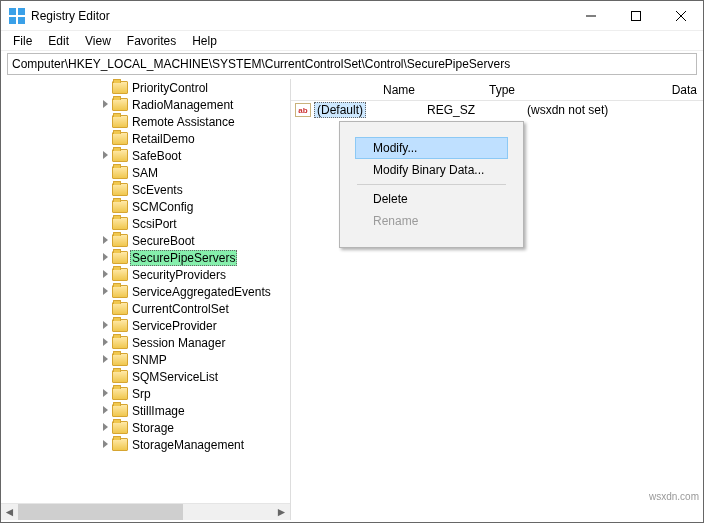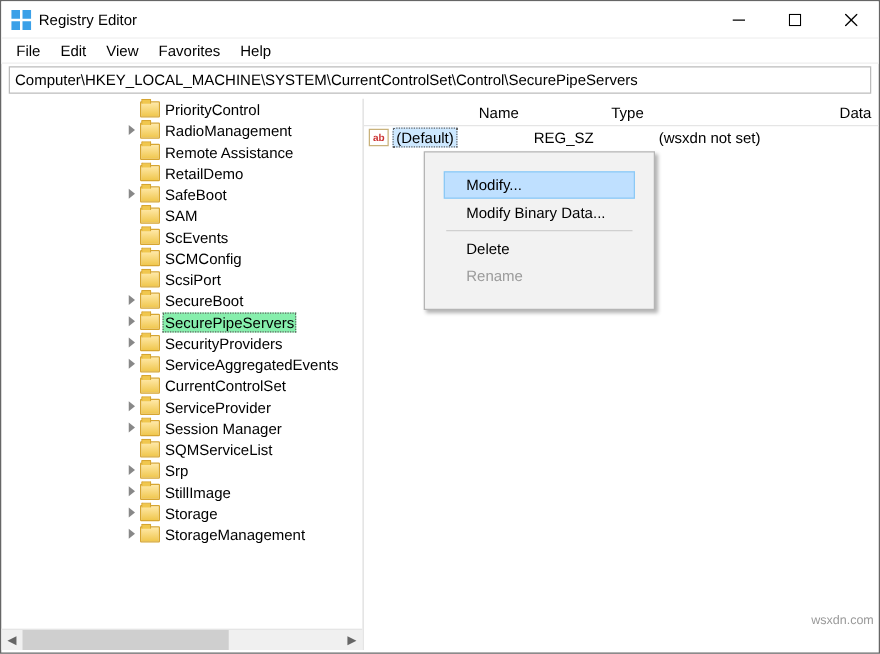--- a/index.html
+++ b/index.html
@@ -168,20 +168,25 @@
           <span class="exp"></span>
           <span class="folder"></span>
           <span class="node-label">ServiceProvider</span>
         </div>
         <div class="tree-node">
           <span class="exp"></span>
           <span class="folder"></span>
           <span class="node-label">Session Manager</span>
         </div>
         <div class="tree-node">
+          <span class="exp"></span>
+          <span class="folder"></span>
+          <span class="node-label">SNMP</span>
+        </div>
+        <div class="tree-node">
           <span style="width: 9px; display: inline-block; margin-right: 2px;"></span>
           <span class="folder"></span>
           <span class="node-label">SQMServiceList</span>
         </div>
         <div class="tree-node">
           <span class="exp"></span>
           <span class="folder"></span>
           <span class="node-label">Srp</span>
         </div>
         <div class="tree-node">

